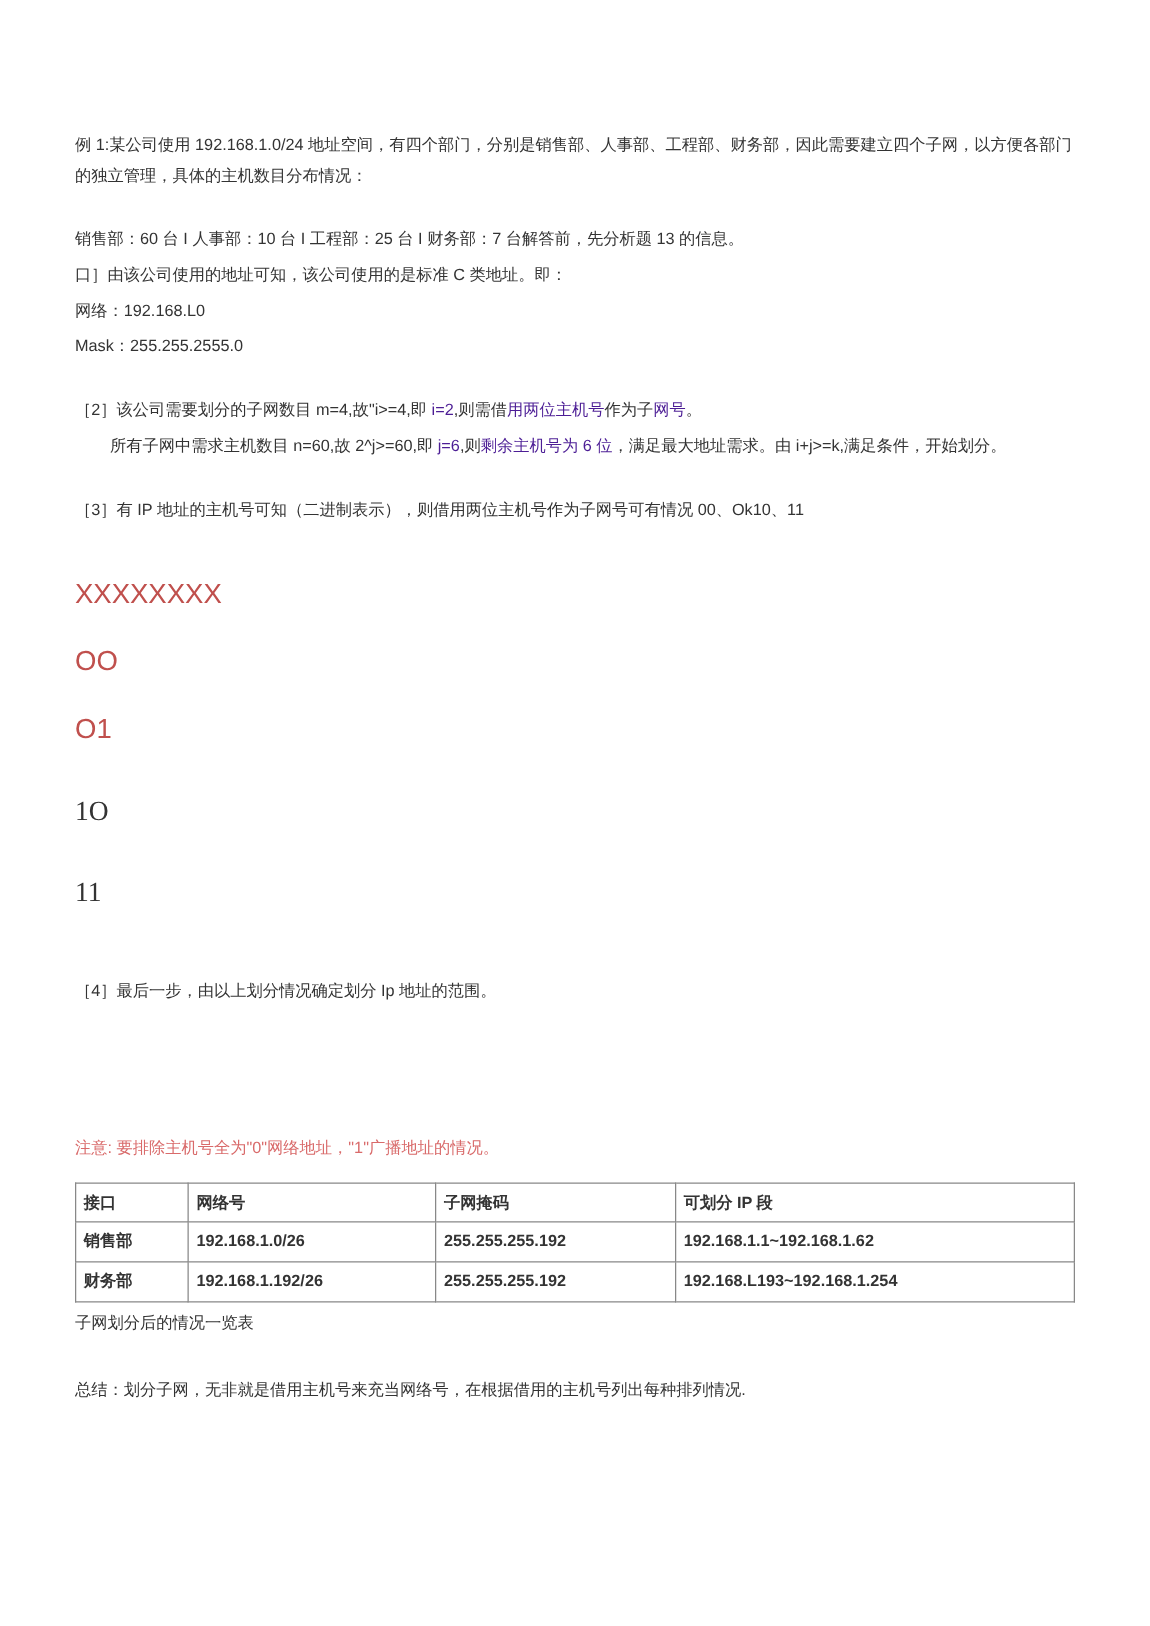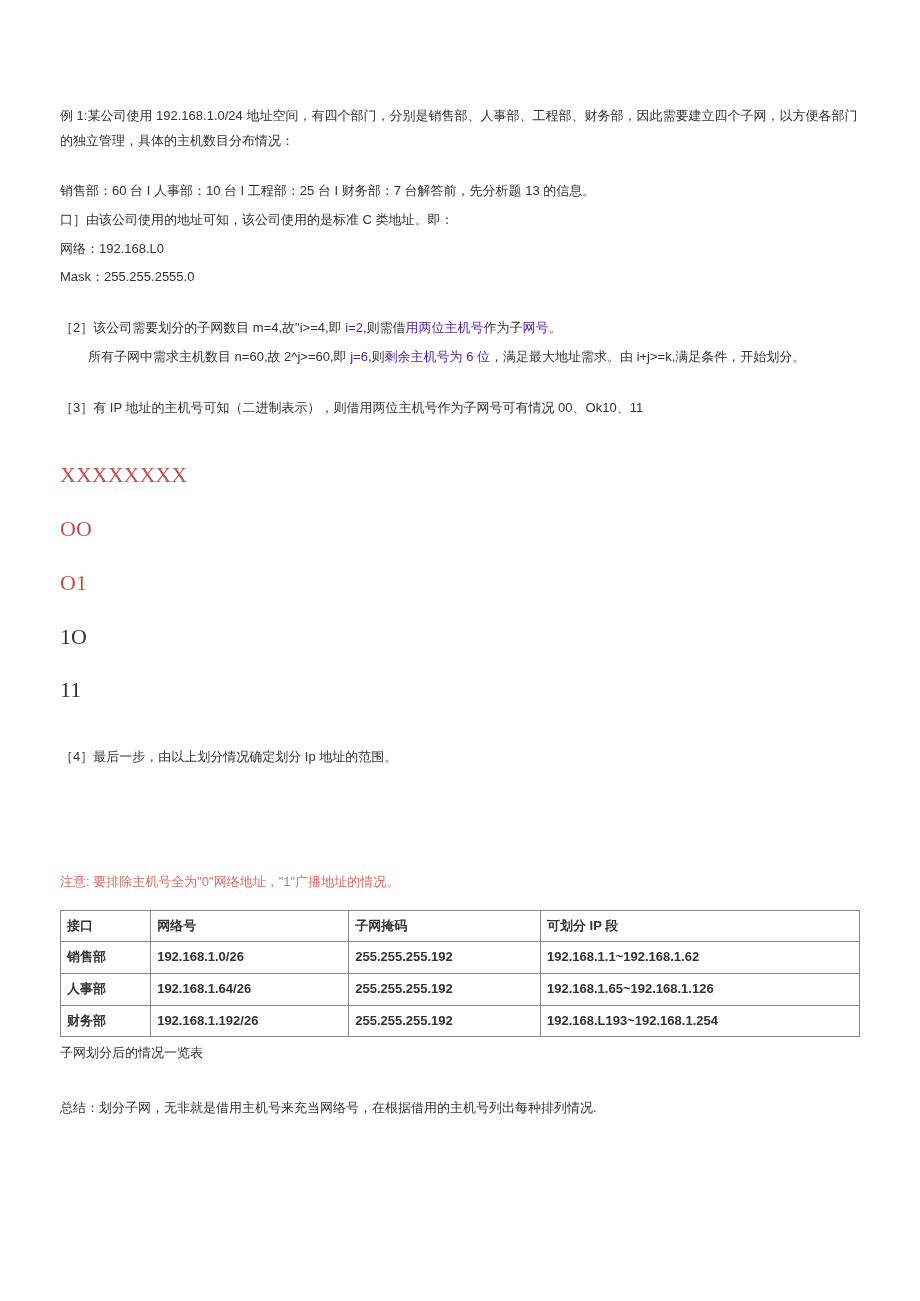--- a/index.html
+++ b/index.html
@@ -8,31 +8,31 @@
       color: #333;
       max-width: 800px;
       margin: 0 auto;
       padding: 100px 60px;
       line-height: 1.9;
     }
     p { margin: 4px 0; }
     .spacer { height: 18px; }
     .blue { color: #4c1d95; }
     .red-serif {
-      font-family: Liberation Serif, serif;
+      font-family: Liberation Sans, sans-serif;
       font-size: 22px;
       color: #C0504D;
       margin: 12px 0;
       letter-spacing: 0;
     }
     .black-serif {
       font-family: "Times New Roman", serif;
       font-size: 22px;
       color: #333;
-      margin: 12px 0;
+      margin: 24px 0;
     }
     .note { color: #D96A6A; margin-top: 100px; margin-bottom: 15px; }
     table {
       border-collapse: collapse;
       width: 100%;
       margin-top: 6px;
     }
     th, td {
       border: 1px solid #888;
       padding: 3px 6px;
@@ -85,26 +85,20 @@
     <td>子网掩码</td>
     <td>可划分 IP 段</td>
   </tr>
   <tr>
     <td>销售部</td>
     <td>192.168.1.0/26</td>
     <td>255.255.255.192</td>
     <td>192.168.1.1~192.168.1.62</td>
   </tr>
   <tr>
-    <td>人事部</td>
-    <td>192.168.1.64/26</td>
-    <td>255.255.255.192</td>
-    <td>192.168.1.65~192.168.1.126</td>
-  </tr>
-  <tr>
     <td>财务部</td>
     <td>192.168.1.192/26</td>
     <td>255.255.255.192</td>
     <td>192.168.L193~192.168.1.254</td>
   </tr>
 </tbody>
   </table>
 <p class="caption">子网划分后的情况一览表</p>
 
 <p class="summary">总结：划分子网，无非就是借用主机号来充当网络号，在根据借用的主机号列出每种排列情况.</p>

